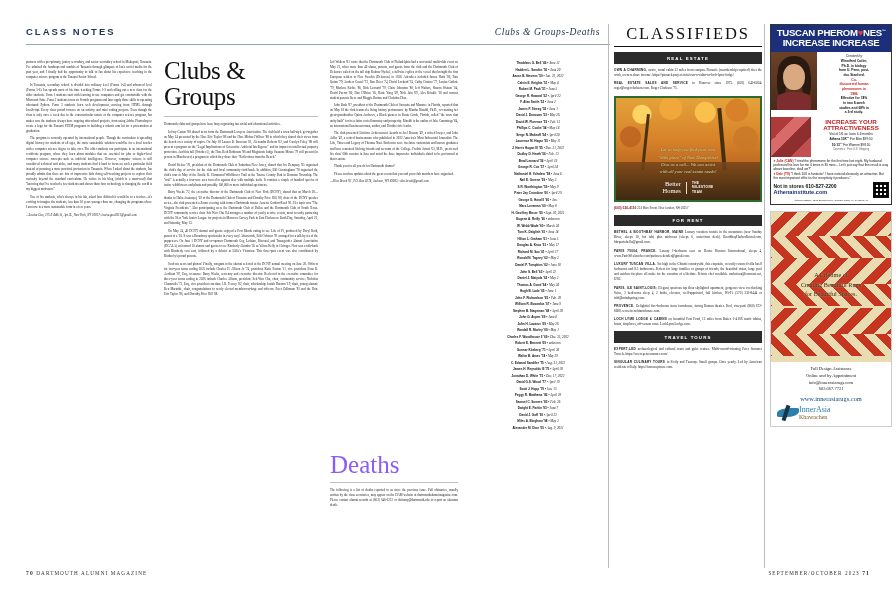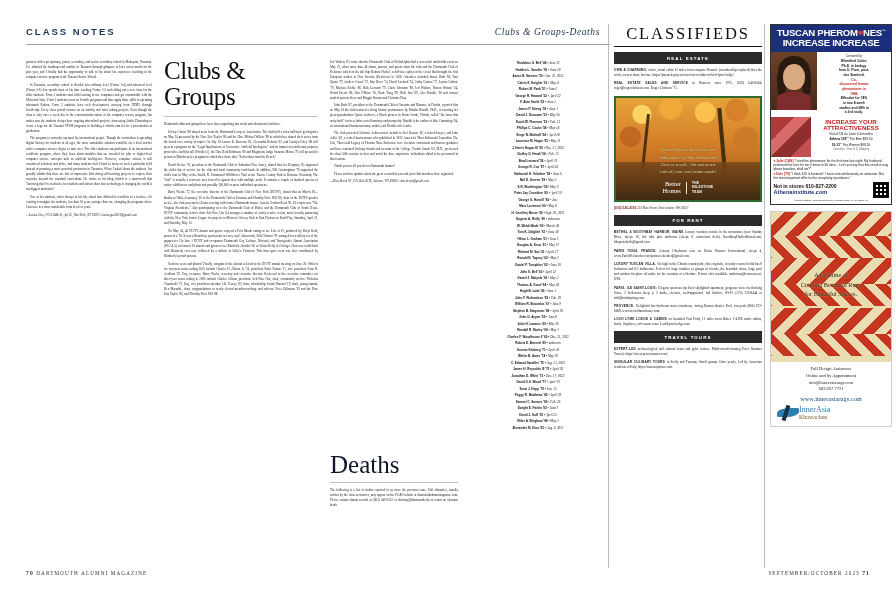--- a/index.html
+++ b/index.html
@@ -77,21 +77,21 @@
   
   #col3 { left: 330px; top: 60px; width: 128px; height: 498px; }
 
   
   .deaths-head {
     position: absolute;
     left: 330px; top: 452px; width: 128px;
     font-family: "Liberation Serif", serif;
     font-size: 25px;
     line-height: 1;
-    color: #0f172a;
+    color: #8b5cf6;
   }
   .deaths-rule {
     position: absolute; left: 330px; top: 482px; width: 128px; height: 1px;
     background: #b9c0c8;
   }
   #col3b { left: 330px; top: 488px; width: 128px; height: 76px; }
 
   
   .deaths-list {
     position: absolute;

